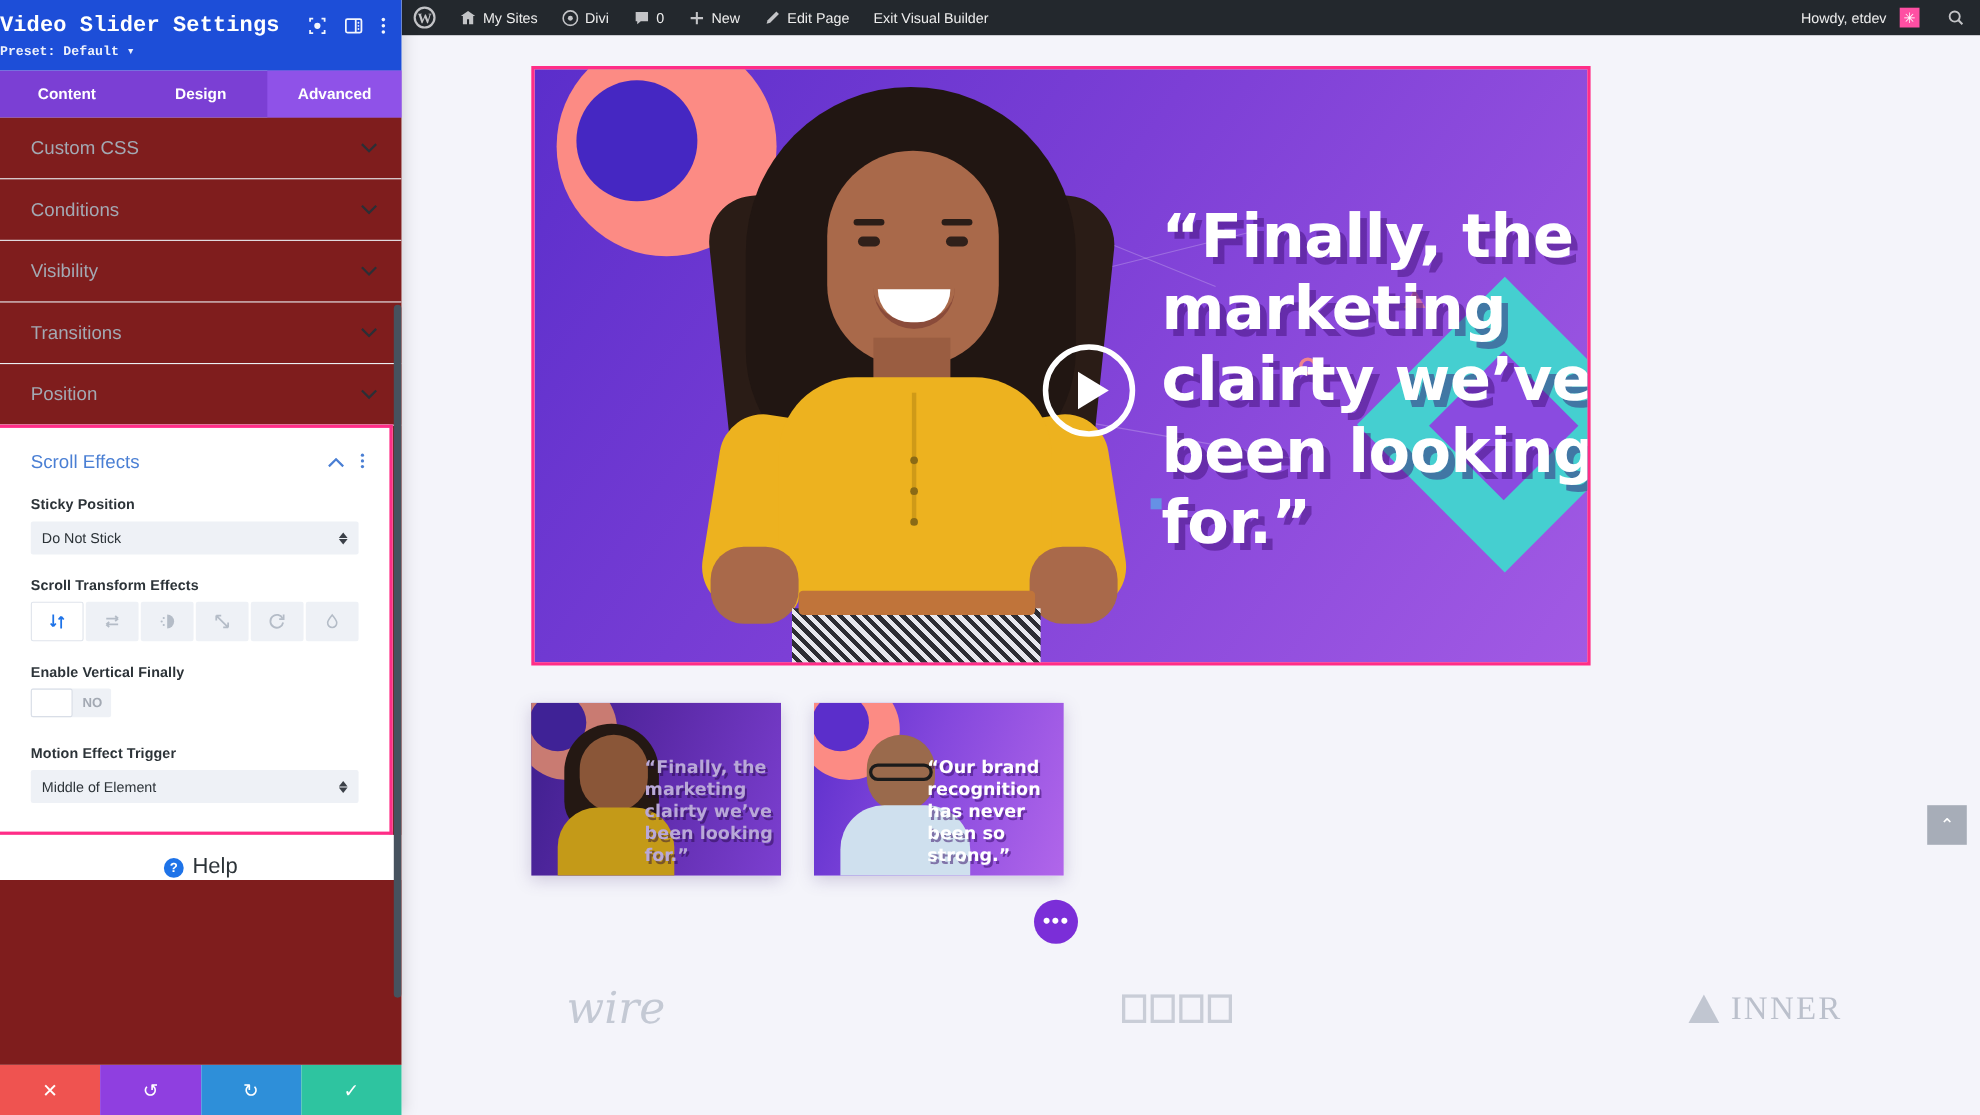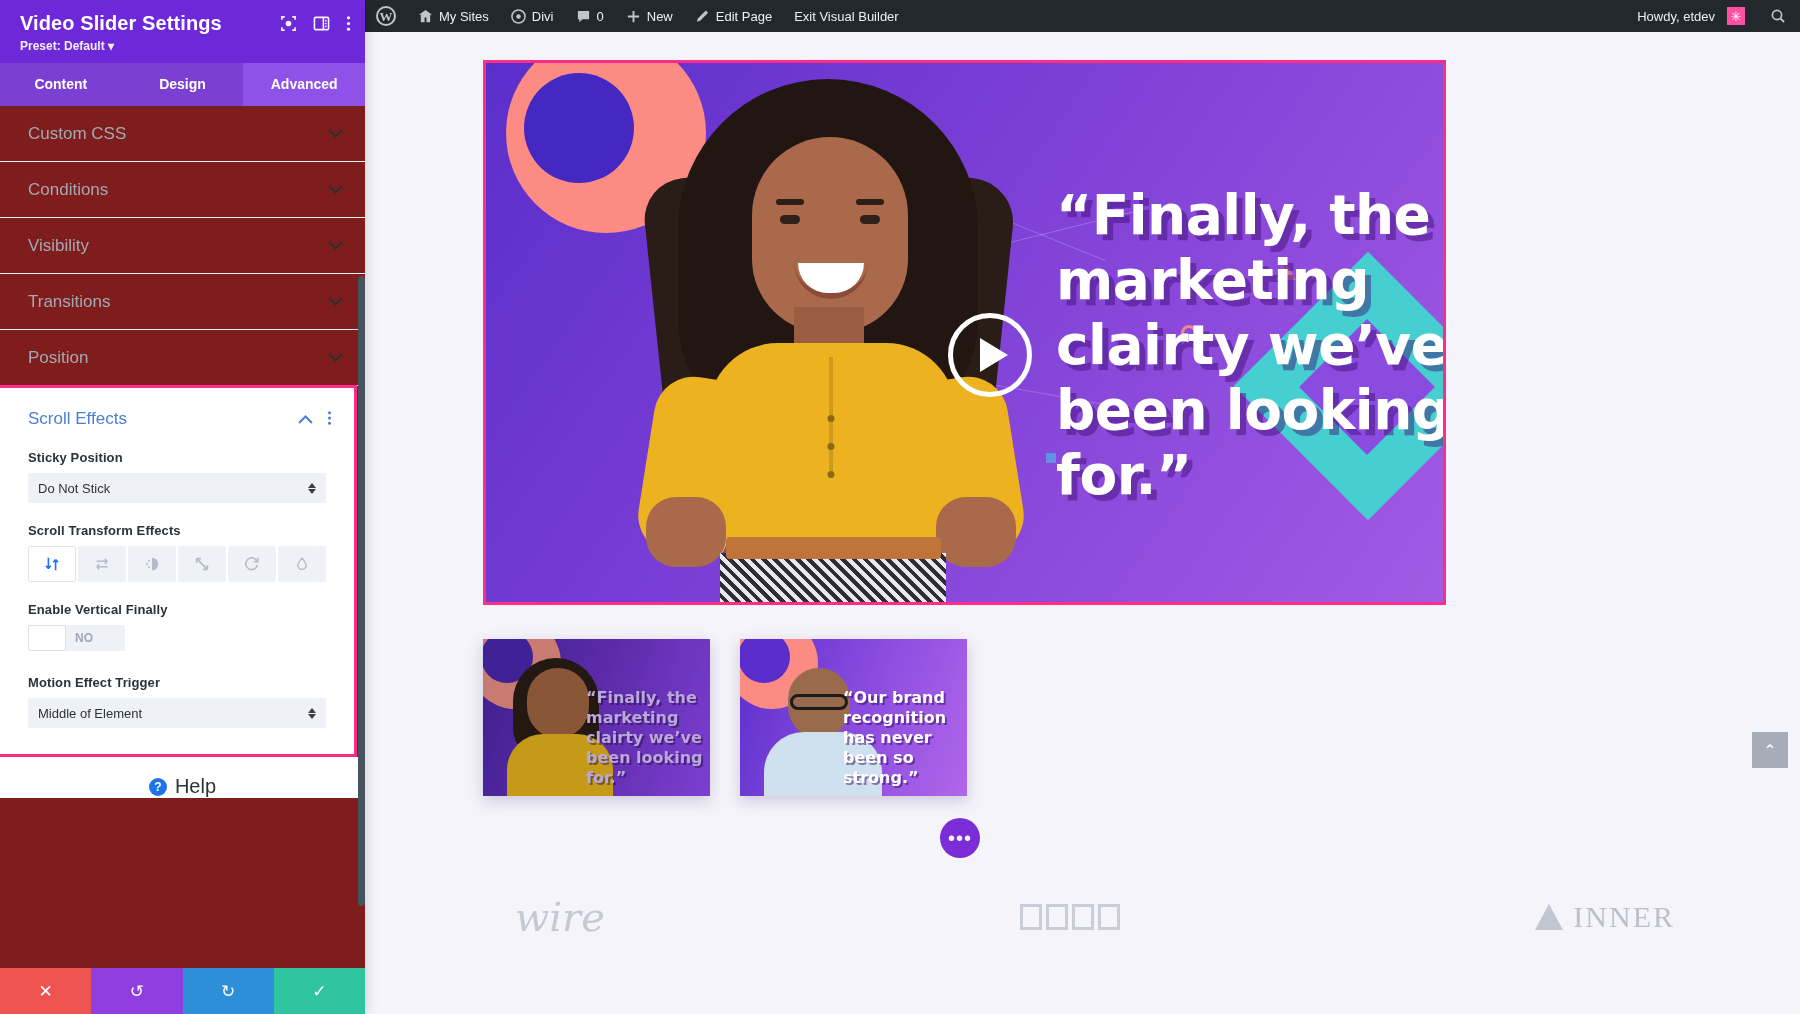--- a/index.html
+++ b/index.html
@@ -39,23 +39,24 @@
   .ab-search { padding: 0 14px; }
 
   
   #panel {
     position: absolute; left: 0; top: 0; width: 365px; height: 1014px;
     background: #fff; z-index: 50;
     display: flex; flex-direction: column;
     box-shadow: 0 0 14px rgba(0,0,0,.18);
   }
   .panel-head {
-    background: #6d28d9; color: #fff;
-    padding: 12px 14px 10px 20px;
+    background: #1d4ed8; color: #fff;
+    padding: 12px 14px 10px 0;
     position: relative;
+    font-family: Liberation Mono, monospace;
   }
   .panel-head-row { display: flex; align-items: flex-start; }
   .panel-title { font-size: 20px; font-weight: bold; letter-spacing: .1px; flex: 1; }
   .head-icons { display: flex; align-items: center; gap: 16px; padding-top: 3px; }
   .head-icon { color: #fff; opacity: .95; cursor: pointer; display: flex; }
   .preset { font-size: 12px; margin-top: 4px; opacity: .92; font-weight: 600; }
 
   .tabs { display: flex; background: #7b3fd4; }
   .tab {
     flex: 1; text-align: center; padding: 13px 0 14px 0;
@@ -106,21 +107,21 @@
   .tfx-row { display: flex; gap: 2px; }
   .tfx {
     width: 49px; height: 36px; background: #eef1f6;
     display: flex; align-items: center; justify-content: center;
     color: #b4bcc7; cursor: pointer; border-radius: 2px;
   }
   .tfx.active { background: #fff; border: 1px solid #dfe4ec; color: #1e73e8; }
 
   .toggle-wrap {
     display: inline-flex; align-items: center; background: #eef1f6;
-    border-radius: 2px; height: 26px; padding-right: 32px;
+    border-radius: 2px; height: 26px; padding-right: 8px;
   }
   .toggle-knob {
     width: 38px; height: 26px; background: #fff;
     border: 1px solid #d9dee7; border-radius: 2px;
   }
   .toggle-text { font-size: 12px; color: #a3a9b3; font-weight: bold; margin-left: 9px; }
 
   .help-row {
     display: flex; align-items: center; justify-content: center;
     gap: 8px; padding: 18px 0 0 0; background: #fff;

